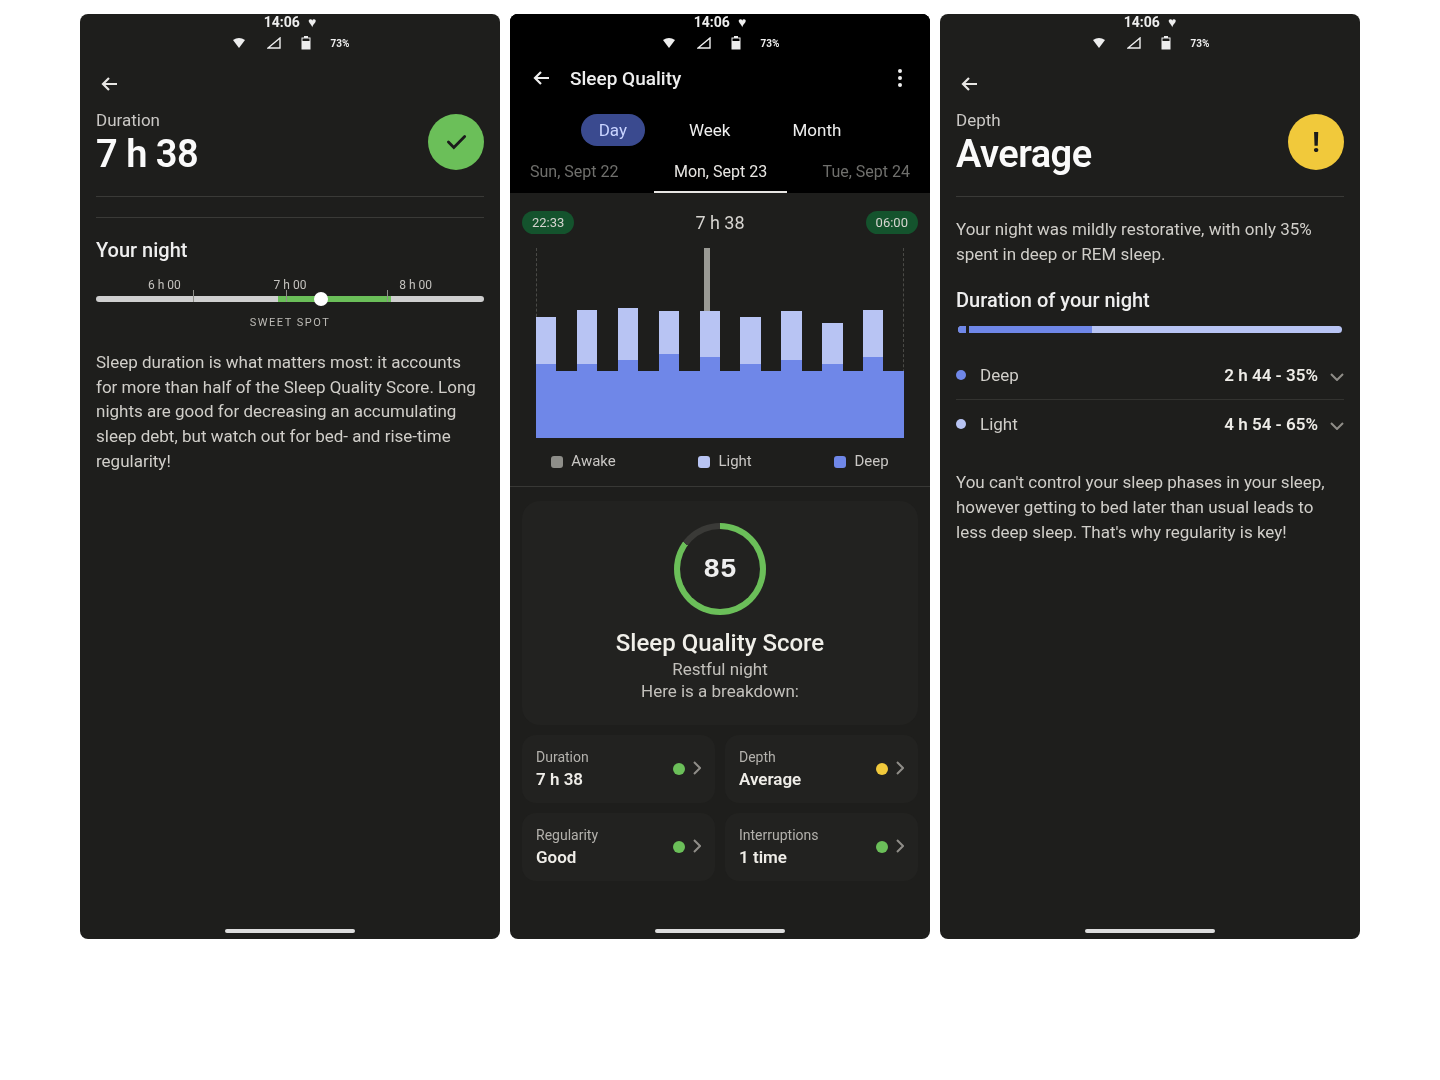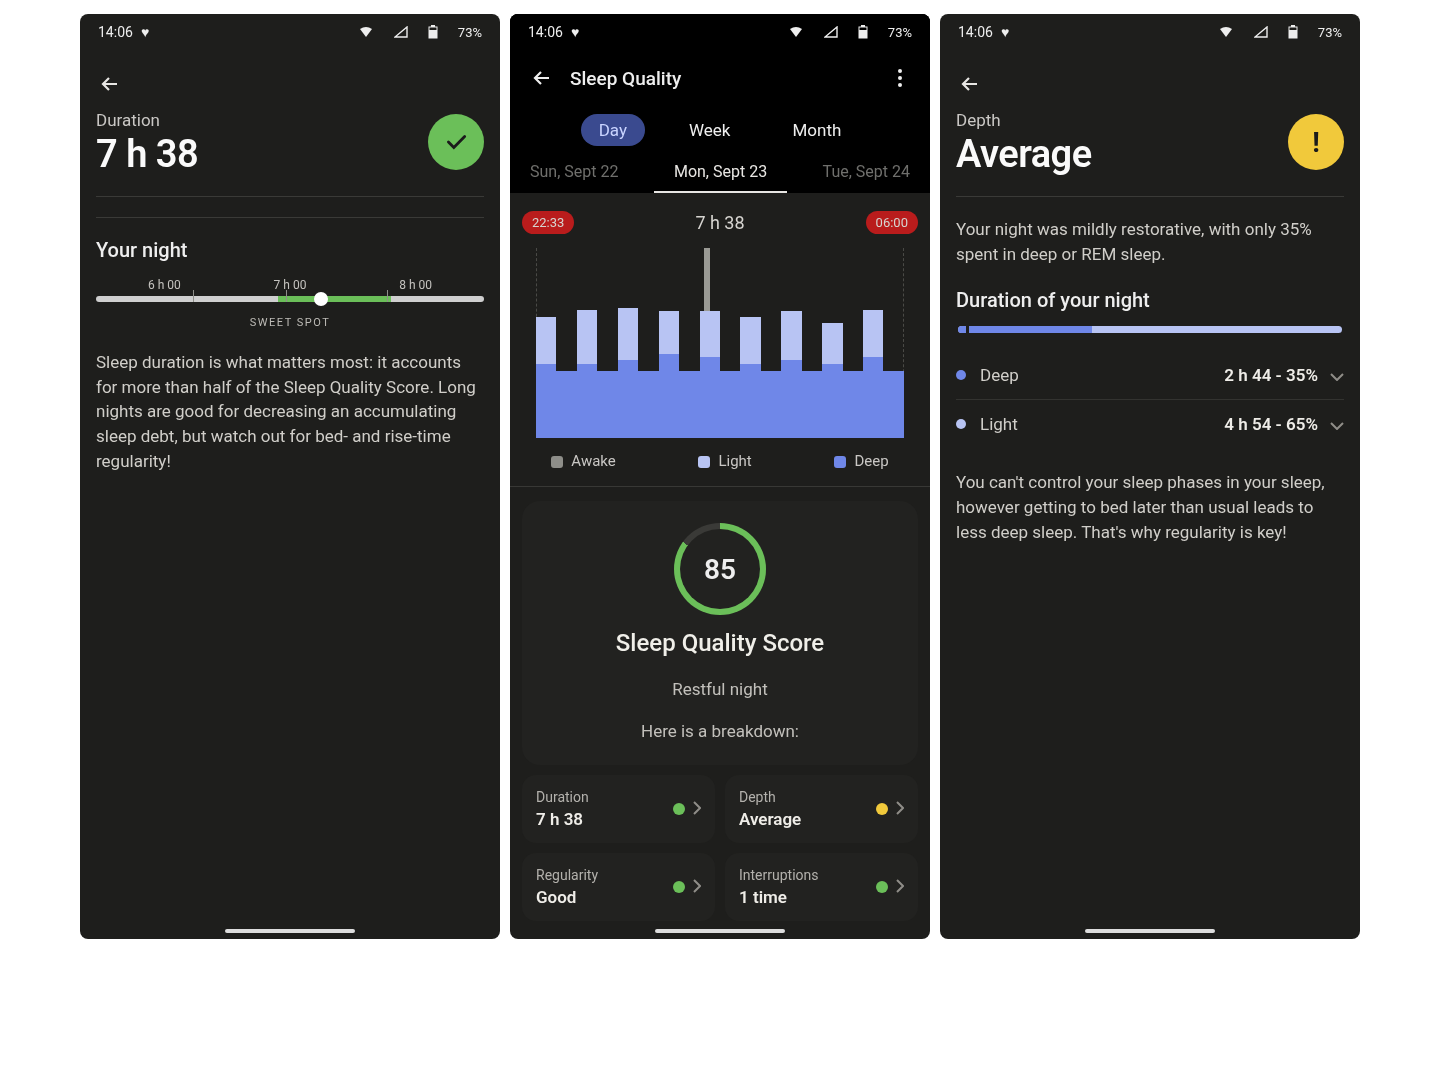--- a/index.html
+++ b/index.html
@@ -21,25 +21,26 @@
     position: relative;
     color: #e8e6e3;
   }
   .status-bar {
     height: 36px;
     display: flex;
     align-items: center;
     justify-content: space-between;
     padding: 0 18px;
     font-size: 14px;
-    font-weight: 400;
+    font-weight: 700;
     color: #eee;
+    flex-direction: column;
   }
   .status-left { display:flex; align-items:center; gap:8px; }
-  .status-right { display:flex; align-items:center; gap:20px; font-size:13px;}
+  .status-right { display:flex; align-items:center; gap:20px; font-size:10px;}
   .heart-icon::before { content:"\2665"; font-size:14px; }
   .wifi-icon, .cell-icon, .batt-icon { display:inline-block; }
   .wifi-icon svg, .cell-icon svg, .batt-icon svg { display:block; }
   .content { padding: 0 16px; }
   .back-btn {
     width: 40px; height: 40px;
     display:flex; align-items:center; justify-content:center;
     margin-top: 14px; margin-left: -6px;
     color:#e8e6e3;
   }
@@ -77,36 +78,36 @@
   .s2-menu { width:36px; display:flex; justify-content:center;}
   .s2-menu svg{width:4px; height:18px;}
   .tabs { display:flex; justify-content:center; gap:26px; background:#000; padding:8px 0 10px;}
   .tab { font-size:17px; color:#eee; padding:6px 18px; border-radius:20px; }
   .tab.active { background:#3a4a8f; color:#c9d4ff; }
   .date-row { display:flex; justify-content:space-between; background:#000; padding:6px 0 0; font-size:16px; color:#6f6f6c;}
   .date-row .sel { color:#e8e6e3; border-bottom:2px solid #e8e6e3; padding-bottom:10px;}
   .date-row span{ padding:0 20px 10px;}
   .sleep-graph-wrap { background:#1e1e1c; padding:18px 0 10px; border-bottom:1px solid #383835;}
   .sleep-time-row { display:flex; justify-content:space-between; align-items:center; padding:0 12px 14px;}
-  .time-pill { background:#b91c1c; color:#d6d4d0; font-size:13px; padding:4px 10px; border-radius:14px;}
+  .time-pill { background:#14532d; color:#d6d4d0; font-size:13px; padding:4px 10px; border-radius:14px;}
   .sleep-dur { font-size:18px; color:#d6d4d0; }
   .bar-chart { position:relative; height:190px; margin:0 12px; }
   .bar-chart .edge-line { position:absolute; top:0; bottom:0; width:0; border-left:1px dashed #4a4a46;}
   .bar-chart .center-bar { position:absolute; top:0; bottom:0; width:6px; background:#9a9a94; left:46%; }
   .bars-row { position:absolute; left:14px; right:14px; bottom:0; top:55px; display:flex; align-items:flex-end; gap:0; }
   .bars-row .bar { flex:1; height:100%; position:relative; }
   .bars-row .bar .deep { position:absolute; bottom:0; left:0; right:0; background:#6f87e8; }
   .bars-row .bar .light { position:absolute; left:0; right:0; background:#b8c4f3; }
   .legend-row { display:flex; justify-content:space-around; padding:14px 0 6px; font-size:15px; color:#c9c7c4;}
   .legend-dot { width:12px; height:12px; border-radius:3px; display:inline-block; margin-right:8px; vertical-align:middle;}
   .score-card { margin:14px 12px 10px; background:#222220; border-radius:18px; padding:22px 12px 24px; text-align:center;}
-  .ring { width:92px; height:92px; border-radius:50%; margin:0 auto 14px; display:flex; align-items:center; justify-content:flex-end; }
+  .ring { width:92px; height:92px; border-radius:50%; margin:0 auto 14px; display:flex; align-items:center; justify-content:flex-end;font-family:Liberation Mono, monospace; }
   .ring-inner { font-size:28px; font-weight:600; color:#eee;}
   .score-title { font-size:24px; font-weight:500; color:#f0efe9; }
-  .score-sub { font-size:17px; color:#c2c0bb; margin-top:22px; }
+  .score-sub { font-size:17px; color:#c2c0bb; margin-top:2px; }
   .metric-grid { display:grid; grid-template-columns:1fr 1fr; gap:10px; padding:0 12px;}
   .metric-card { background:#222220; border-radius:14px; padding:14px 14px; display:flex; align-items:center; justify-content:space-between;}
   .metric-text .mlabel{ font-size:14px; color:#b3b1ac;}
   .metric-text .mval{ font-size:17px; font-weight:600; color:#efede8; margin-top:4px;}
   .metric-right { display:flex; align-items:center; gap:8px;}
   .mdot { width:12px; height:12px; border-radius:50%; }
   .mdot.green{background:#6bbf59;} .mdot.yellow{background:#f1c93b;}
   .chev svg{width:8px;height:14px; stroke:#8f8d88;}
   
   .depth-bar-wrap{ margin-top:14px;}

